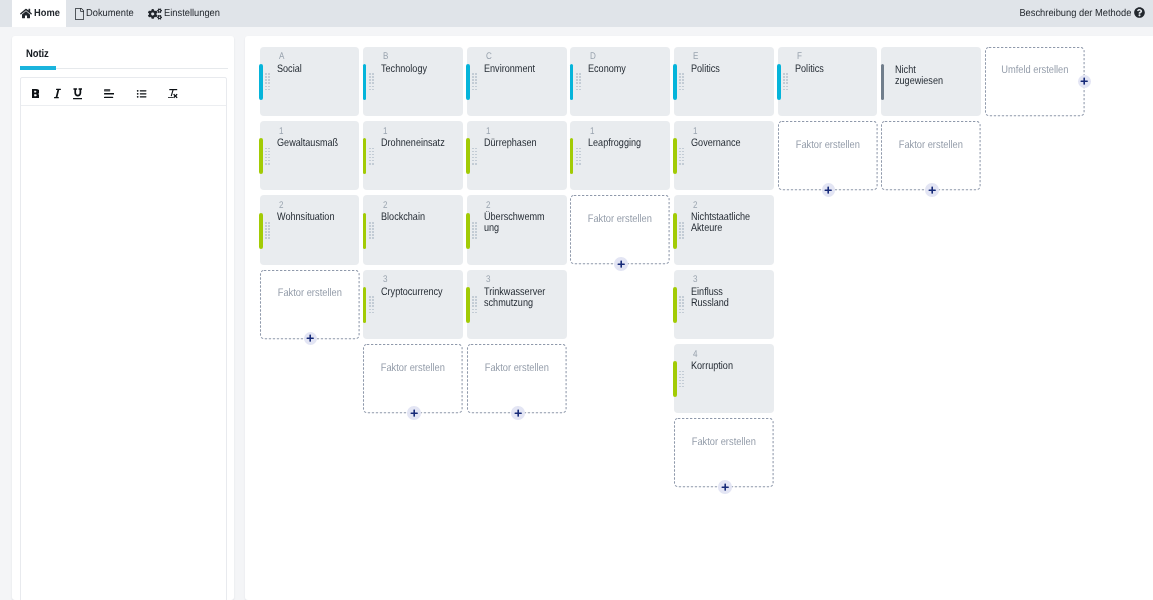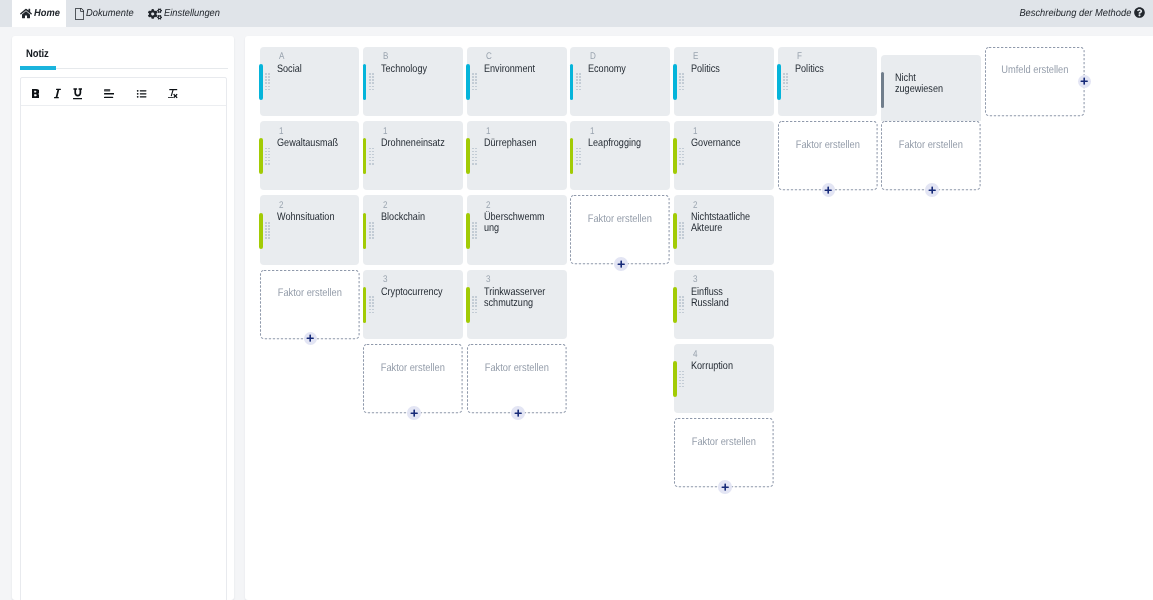--- a/index.html
+++ b/index.html
@@ -3,21 +3,21 @@
 <meta charset="utf-8">
 <title>Board</title>
 <style>
   html,body{margin:0;padding:0;}
   body{width:1153px;height:600px;overflow:hidden;background:#f4f5f7;
        font-family:"Liberation Sans",sans-serif;
        -webkit-font-smoothing:antialiased;text-rendering:geometricPrecision;}
 
   
   .topbar{position:absolute;left:0;top:0;width:1153px;height:27px;
-          background:#e0e4e9;display:flex;align-items:stretch;font-style:italic;}
+          background:#e0e4e9;display:flex;align-items:stretch;}
   .nav-tabs{position:absolute;left:0;top:0;height:27px;width:100%;}
   .nav-tab{position:absolute;top:0;height:27px;display:flex;align-items:center;
            font-size:10.2px;color:#22272d;cursor:pointer;white-space:nowrap;}
   .nav-tab.active{background:#ffffff;font-weight:bold;}
   .nav-tab .ico{display:flex;align-items:center;}
   .nav-tab .lbl{display:inline-block;transform:scaleX(.915);
                 transform-origin:left center;}
   .help{position:absolute;right:0;top:0;height:27px;display:flex;
         align-items:center;gap:3px;padding-right:8px;
         font-size:10.2px;color:#22272d;cursor:pointer;white-space:nowrap;}
@@ -596,21 +596,21 @@
           </svg>
           <div class="ph-label">Faktor erstellen</div>
           <div class="plus plus-b">
             <svg width="8.4" height="8.4" viewBox="0 0 448 512">
               <path fill="#162a78" d="M416 208H272V64c0-17.67-14.33-32-32-32h-32c-17.67 0-32 14.33-32 32v144H32c-17.67 0-32 14.33-32 32v32c0 17.67 14.33 32 32 32h144v144c0 17.67 14.33 32 32 32h32c17.67 0 32-14.33 32-32V304h144c17.67 0 32-14.33 32-32v-32c0-17.67-14.33-32-32-32z"></path>
             </svg>
           </div>
         </div>
       </div>
       <div class="col" style="left:621.36px">
-        <div class="card head unassigned" style="top:8px">
+        <div class="card head unassigned" style="top:0px">
           <div class="bar" style="background:#717e8c"></div>
           <div class="ctitle">Nicht zugewiesen</div>
         </div>
         <div class="ph" style="top:74.33px">
           <svg class="dash" width="99.6" height="69.2" viewBox="0 0 99.6 69.2">
             <rect x="0.5" y="0.5" width="98.6" height="68.2" rx="3.5" ry="3.5" fill="none" stroke="#8f99ab" stroke-width="1.05" stroke-dasharray="2.3 1.7"></rect>
           </svg>
           <div class="ph-label">Faktor erstellen</div>
           <div class="plus plus-b">
             <svg width="8.4" height="8.4" viewBox="0 0 448 512">

